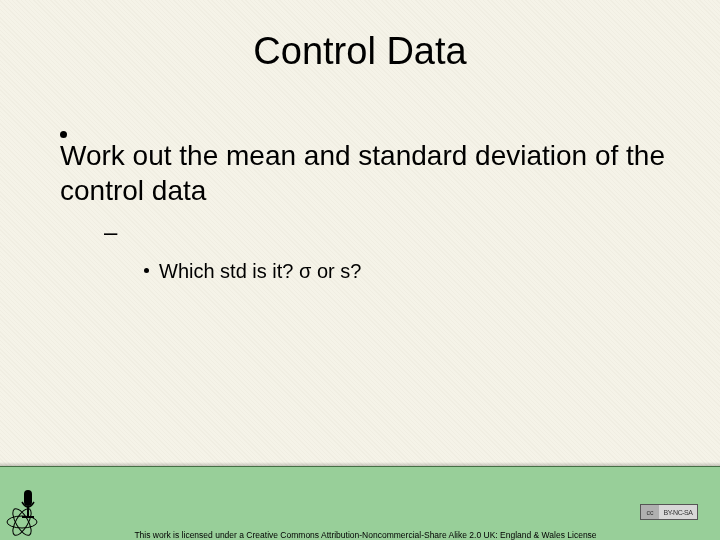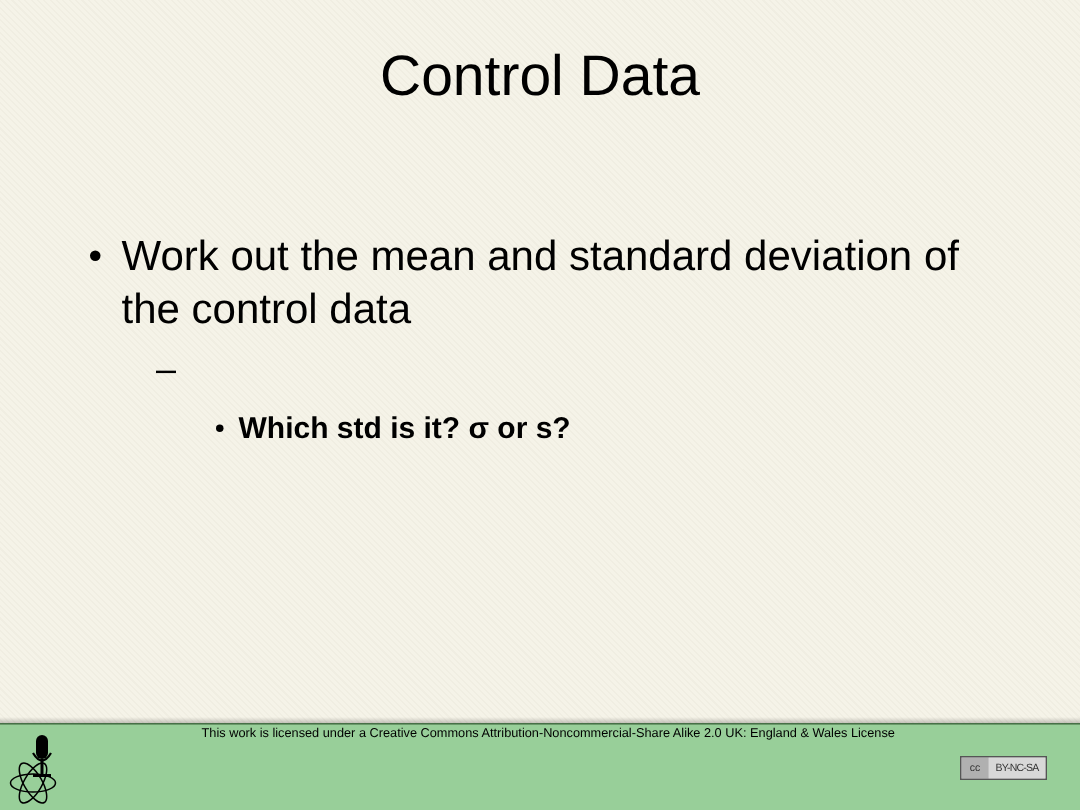--- a/index.html
+++ b/index.html
@@ -15,55 +15,55 @@
     position: relative;
     padding: 22px 40px 0 40px;
     background-image:
       repeating-linear-gradient(45deg, rgba(120,110,80,0.04) 0 1px, transparent 1px 3px);
   }
   .title {
     text-align: center;
     font-size: 38px;
     color: #000;
     font-weight: 400;
-    margin-bottom: 80px;
+    margin-bottom: 44px;
     margin-top: 8px;
   }
   .content { padding-left: 20px; }
   ul, li { list-style: none; }
   .lvl1 { margin-bottom: 14px; }
-  .lvl1 > .row { display: flex; align-items: flex-start; }
+  .lvl1 > .row { display: flex; align-items: flex-start; flex-direction: column; }
   .lvl1 .bullet1 {
     width: 7px; height: 7px; background: #000; border-radius: 50%;
     margin-top: 14px; margin-right: 14px; flex-shrink: 0;
   }
   .lvl1 .txt { font-size: 28px; color: #000; line-height: 1.25; }
   .lvl2 { margin-left: 44px; margin-top: 10px; }
   .lvl2 > .row { display: flex; align-items: flex-start; }
   .lvl2 .dash {
     font-size: 24px; color: #000; margin-right: 10px; margin-top: 0px;
   }
   .lvl2 .txt { font-size: 24px; color: #000; line-height: 1.3; }
   .lvl3 { margin-left: 40px; margin-top: 12px; }
-  .lvl3 > .row { display: flex; align-items: flex-start; font-weight: bold; }
+  .lvl3 > .row { display: flex; align-items: flex-start; }
   .lvl3 .bullet3 {
     width: 5px; height: 5px; background: #000; border-radius: 50%;
     margin-top: 10px; margin-right: 10px; flex-shrink: 0;
   }
   .lvl3 .txt { font-size: 20px; color: #000; line-height: 1.3; font-family: Arial, sans-serif; }
   .spacer { height: 42px; }
   .precise { color: #2f7a3a; }
   .footer {
     position: absolute;
     left: 0; right: 0; bottom: 0;
-    height: 58px;
+    height: 74px;
     background: #98cf99;
     border-top: 1px solid #5a8f5a;
     display: flex;
-    align-items: flex-start;
+    align-items: flex-end;
     justify-content: center;
     padding-left: 11px;
   }
   .footer::before {
     content: "";
     position: absolute;
     top: -5px; left: 0; right: 0; height: 5px;
     background: linear-gradient(to bottom, rgba(0,0,0,0) 0, rgba(0,0,0,0.25) 100%);
   }
   .license-text {

